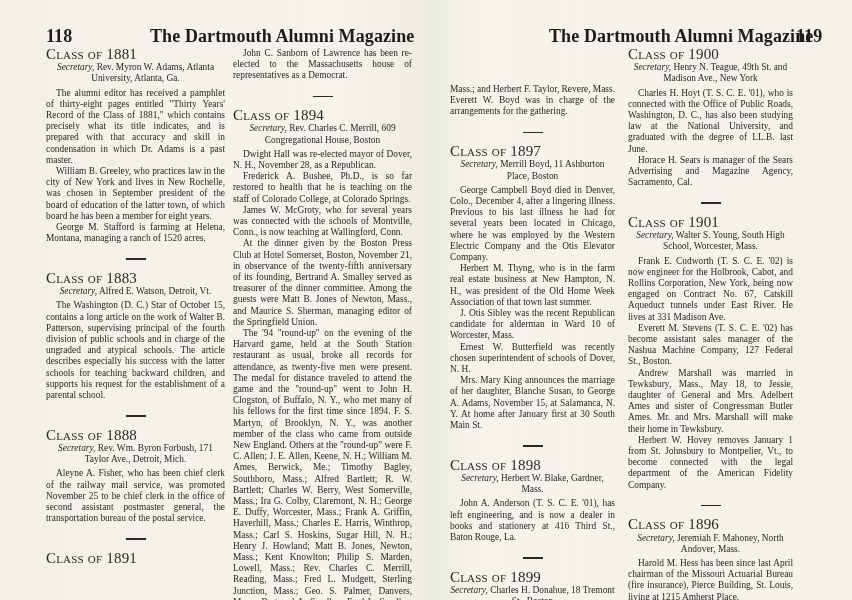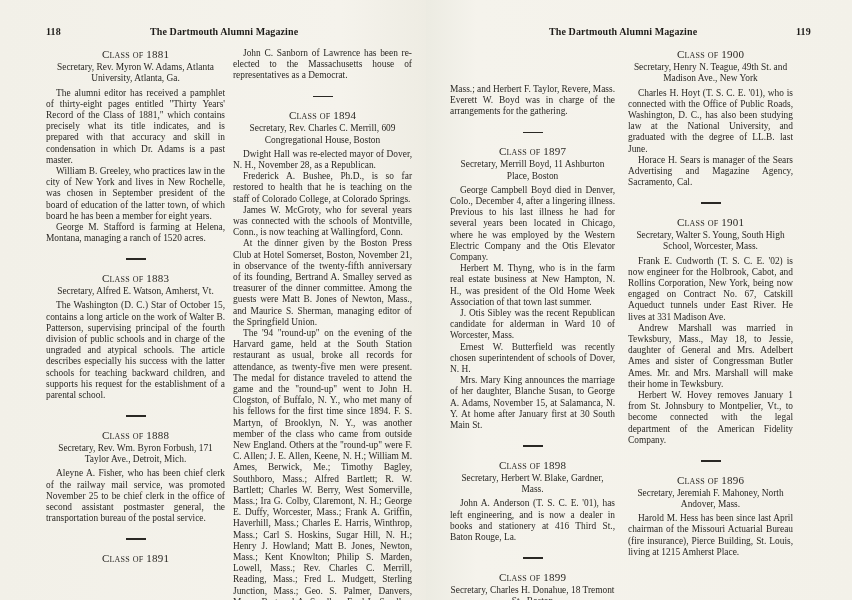--- a/index.html
+++ b/index.html
@@ -8,34 +8,34 @@
     background:#f3f1e9;
     font-family:"Liberation Serif", "DejaVu Serif", serif;
     color:#2a2824;
   }
   .spread { position:relative; width:852px; height:600px; display:flex; }
   .page { position:relative; width:426px; height:600px; box-sizing:border-box; background:#f4f2eb; }
   .page.left { background:linear-gradient(90deg,#f2f0e8 0%,#f5f3ec 80%,#eeece3 100%); }
   .page.right { background:linear-gradient(90deg,#ecebe2 0%,#f5f3ec 12%,#f3f1e9 100%); }
   .running-head {
     position:absolute; top:26px; height:16px;
-    font-weight:bold; font-size:10px; letter-spacing:0.1px; color:#1e1c19;
+    font-weight:bold; font-size:18px; letter-spacing:0.1px; color:#1e1c19;
   }
   .left .pagenum { left:46px; }
   .left .title { left:150px; }
   .right .title { left:123px; }
   .right .pagenum { left:780px; left:354px;margin-left:16px; }
   .cols { position:absolute; top:48px; display:flex; }
   .left .cols { left:46px; width:366px; gap:8px; }
   .right .cols { left:24px; width:343px; gap:13px; }
   .col { width:179px; font-size:9.4px; line-height:11.2px; text-align:justify; }
   .right .col { width:166px; }
-  .class-head { text-align:center; font-variant:small-caps; font-size:11px; margin:1px 0 2px; letter-spacing:0.2px; }
+  .class-head { font-variant:small-caps; font-size:15px; margin:1px 0 2px; letter-spacing:0.2px; }
   .secretary { text-align:center; margin-bottom:3px; }
-  .secretary .sec-label { }
+  .secretary .sec-label { font-style:italic; }
   .secretary .sec-name { }
   p { margin:0; text-indent:10px; }
   p.cont { text-indent:0;margin-top:36px; }
   .rule { width:20px; height:1.5px; background:#2a2824; margin:14px auto 13px; }
 </style>
 </head>
 <body>
 
 <div class="spread">
 
@@ -56,21 +56,21 @@
           <p>The alumni editor has received a pamphlet of thirty-eight pages entitled "Thirty Years' Record of the Class of 1881," which contains precisely what its title indicates, and is prepared with that accuracy and skill in condensation in which Dr. Adams is a past master.</p>
           <p>William B. Greeley, who practices law in the city of New York and lives in New Rochelle, was chosen in September president of the board of education of the latter town, of which board he has been a member for eight years.</p>
           <p>George M. Stafford is farming at Helena, Montana, managing a ranch of 1520 acres.</p>
         </div>
         <div class="rule"></div>
         <div>
           <div class="class-head">Class of 1883</div>
           <div class="secretary">
             <span class="sec-label">Secretary,</span>
             <span class="sec-name">Alfred E. Watson,</span>
-            <span>Amherst, Vt.</span>
+            <span>Detroit, Vt.</span>
           </div>
           <p>The Washington (D. C.) Star of October 15, contains a long article on the work of Walter B. Patterson, supervising principal of the fourth division of public schools and in charge of the ungraded and atypical schools. The article describes especially his success with the latter schools for teaching backward children, and supports his request for the establishment of a parental school.</p>
         </div>
         <div class="rule"></div>
         <div>
           <div class="class-head">Class of 1888</div>
           <div class="secretary">
             <span class="sec-label">Secretary,</span>
             <span class="sec-name">Rev. Wm. Byron Forbush,</span>
             <span>171 Taylor Ave., Detroit, Mich.</span>
@@ -162,20 +162,21 @@
         </div>
         <div class="rule"></div>
         <div>
           <div class="class-head">Class of 1901</div>
           <div class="secretary">
             <span class="sec-label">Secretary,</span>
             <span class="sec-name">Walter S. Young,</span>
             <span>South High School, Worcester, Mass.</span>
           </div>
           <p>Frank E. Cudworth (T. S. C. E. '02) is now engineer for the Holbrook, Cabot, and Rollins Corporation, New York, being now engaged on Contract No. 67, Catskill Aqueduct tunnels under East River. He lives at 331 Madison Ave.</p>
+          <p>Everett M. Stevens (T. S. C. E. '02) has become assistant sales manager of the Nashua Machine Company, 127 Federal St., Boston.</p>
           <p>Andrew Marshall was married in Tewksbury, Mass., May 18, to Jessie, daughter of General and Mrs. Adelbert Ames and sister of Congressman Butler Ames. Mr. and Mrs. Marshall will make their home in Tewksbury.</p>
           <p>Herbert W. Hovey removes January 1 from St. Johnsbury to Montpelier, Vt., to become connected with the legal department of the American Fidelity Company.</p>
         </div>
         <div class="rule"></div>
         <div>
           <div class="class-head">Class of 1896</div>
           <div class="secretary">
             <span class="sec-label">Secretary,</span>
             <span class="sec-name">Jeremiah F. Mahoney,</span>
             <span>North Andover, Mass.</span>

